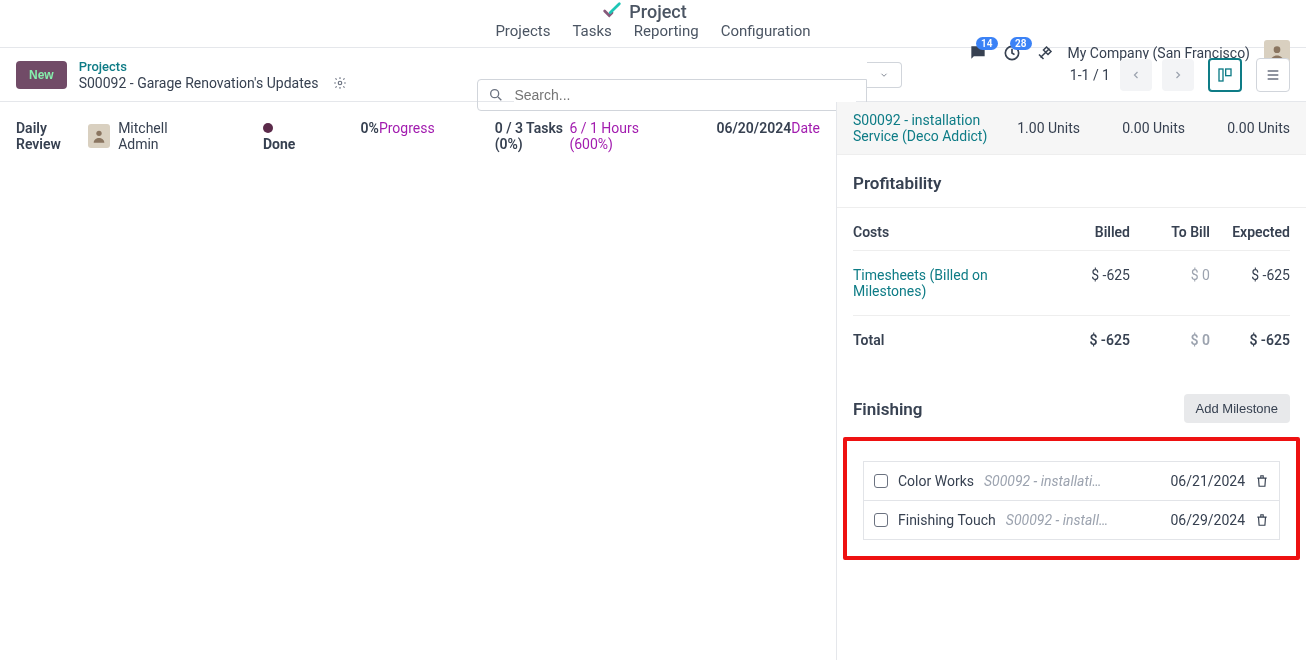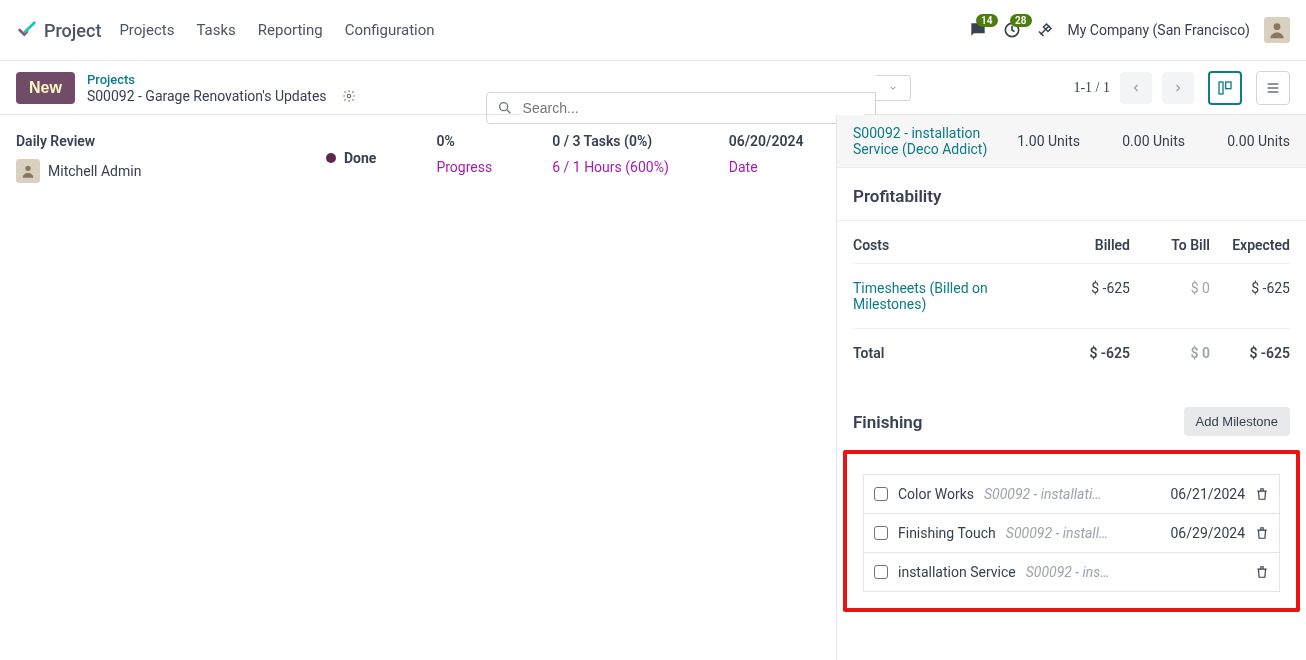--- a/index.html
+++ b/index.html
@@ -1,50 +1,50 @@
 <!DOCTYPE html>
 <html><head>
 <meta charset="utf-8">
 <style>
 * { box-sizing: border-box; margin: 0; padding: 0; }
 body { font-family: -apple-system, BlinkMacSystemFont, "Segoe UI", Roboto, sans-serif; font-size: 14px; color: #374151; background: #fff; width: 1306px; height: 660px; overflow: hidden; }
-.topbar { display: flex; align-items: center; height: 61px; border-bottom: 1px solid #e5e7eb; padding: 0 16px; }
+.topbar { display: flex; align-items: center; height: 48px; border-bottom: 1px solid #e5e7eb; padding: 0 16px; flex-direction: column; }
 .logo { display: flex; align-items: center; gap: 6px; margin-right: 18px; }
 .logo-icon { width: 22px; height: 22px; }
 .logo-text { font-size: 18px; font-weight: 500; color: #4b5563; }
 .nav-menu { display: flex; gap: 22px; }
 .nav-item { color: #4b5563; cursor: pointer; font-size: 15px; }
 .topbar-right { margin-left: auto; display: flex; align-items: center; gap: 14px; }
 .icon-badge { position: relative; cursor: pointer; }
-.badge { position: absolute; top: -6px; right: -10px; background: #4d7c0f; color: #fff; font-size: 10px; font-weight: 600; border-radius: 9px; padding: 1px 5px; min-width: 14px; text-align: center; }
+.badge { position: absolute; top: -6px; right: -10px; background: #3b82f6; color: #fff; font-size: 10px; font-weight: 600; border-radius: 9px; padding: 1px 5px; min-width: 14px; text-align: center; }
 .company { font-size: 14px; color: #374151; }
 .avatar { width: 26px; height: 26px; border-radius: 3px; background: #d9d0c0; display:flex; align-items:center; justify-content:center; }
 
 .actionbar { display: flex; align-items: center; height: 54px; padding: 0 16px; border-bottom: 1px solid #e5e7eb; }
-.btn-new { background: #714b67; color: #fef9c3; border: none; border-radius: 4px; padding: 7px 13px; font-size: 16px; font-weight: 600; cursor: pointer; margin-right: 12px; }
+.btn-new { background: #714b67; color: #86efac; border: none; border-radius: 4px; padding: 7px 13px; font-size: 12px; font-weight: 600; cursor: pointer; margin-right: 12px; }
 .breadcrumb { display: flex; flex-direction: column; gap: 1px; }
 .breadcrumb-top { color: #0e7c86; font-size: 13px; font-weight: 500; cursor: pointer; }
 .breadcrumb-bot { display: flex; align-items: center; gap: 15px; font-size: 14px; color: #374151; }
 .gear-icon { font-size: 13px; color: #6b7280; cursor: pointer; }
 .searchwrap { margin-left: auto; display: flex; align-items: center; }
 .searchbox { display: flex; align-items: center; border: 1px solid #d1d5db; border-radius: 4px 0 0 4px; padding: 7px 10px; width: 390px; gap: 10px; margin-top: 40px; }
 .searchbox input { border: none; outline: none; flex: 1; font-size: 14px; color: #6b7280; }
 .search-dd { border: 1px solid #d1d5db; border-left: none; border-radius: 0 4px 4px 0; padding: 7px 12px; cursor: pointer; }
-.pager { margin-left: auto; display: flex; align-items: center; gap: 10px; font-family: Liberation Serif, serif; }
+.pager { margin-left: auto; display: flex; align-items: center; gap: 10px; }
 .pager-text { font-size: 14px; color: #374151; }
 .pager-btn { width: 32px; height: 32px; border: none; background: #f3f4f6; border-radius: 4px; cursor: pointer; display: flex; align-items: center; justify-content: center; color: #9ca3af; }
 .view-btn { width: 34px; height: 34px; border: 1px solid #d1d5db; border-radius: 4px; background: #fff; cursor: pointer; display: flex; align-items: center; justify-content: center; margin-left: 4px; }
 .view-btn.active { border-color: #0e7c86; color: #0e7c86; border-width: 2px; }
 
 .content { display: flex; height: calc(100% - 100px); }
 .main-left { flex: 1; padding: 0; position: relative; }
 .main-right { width: 470px; border-left: 1px solid #e5e7eb; overflow-y: auto; background: #fff; position: relative; display: flex; flex-direction: column; }
 
 .record-row { display: flex; padding: 18px 16px; gap: 60px; font-size: 14px; }
-.rec-col { display: flex; flex-direction: column; gap: 10px; }
+.rec-col { display: flex; }
 .rec-title { font-weight: 600; color: #374151; }
 .rec-user { display: flex; align-items: center; gap: 8px; }
 .rec-avatar { width: 24px; height: 24px; border-radius: 3px; background: #d9d0c0; display:flex;align-items:center;justify-content:center; }
 .status-dot { width: 10px; height: 10px; border-radius: 50%; background: #5b2a4a; display: inline-block; margin-right: 8px; }
 .rec-sub { color: #a21caf; }
 
 .side-item-row { display: flex; align-items: center; padding: 10px 16px; background: #f6f6f6; border-bottom: 1px solid #eee; font-size: 14px; }
 .side-link { color: #0e7c86; cursor: pointer; width: 170px; }
 .side-units { margin-left: auto; display: flex; gap: 30px; }
 .side-unit { width: 75px; text-align: right; }
@@ -260,26 +260,15 @@
         <span class="ms-check"></span>
         <span class="ms-name">Finishing Touch</span>
         <span class="ms-ref">S00092 - install…</span>
         <span class="ms-date">06/29/2024</span>
         <span class="ms-trash">
             <svg width="14" height="14" viewBox="0 0 24 24">
               <path d="M6 7h12l-1 14H7L6 7zM4 7h16M10 3h4v4h-4z" fill="none" stroke="#374151" stroke-width="2"></path>
             </svg>
           </span>
       </div>
-      <div class="ms-item">
-        <span class="ms-check"></span>
-        <span class="ms-name">installation Service</span>
-        <span class="ms-ref">S00092 - ins…</span>
-        <span class="ms-date"></span>
-        <span class="ms-trash">
-            <svg width="14" height="14" viewBox="0 0 24 24">
-              <path d="M6 7h12l-1 14H7L6 7zM4 7h16M10 3h4v4h-4z" fill="none" stroke="#374151" stroke-width="2"></path>
-            </svg>
-          </span>
-      </div>
     </div>
   </div>
 </div>
 
 </body></html>

